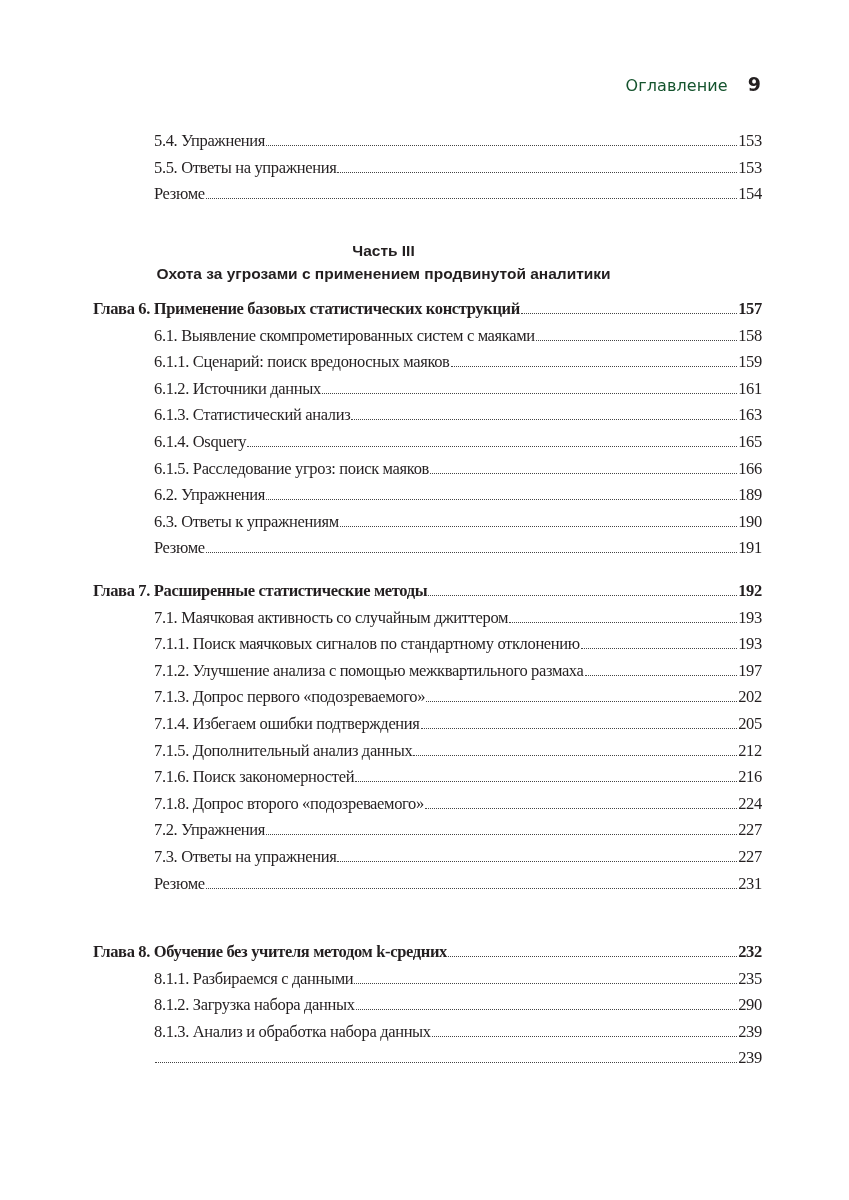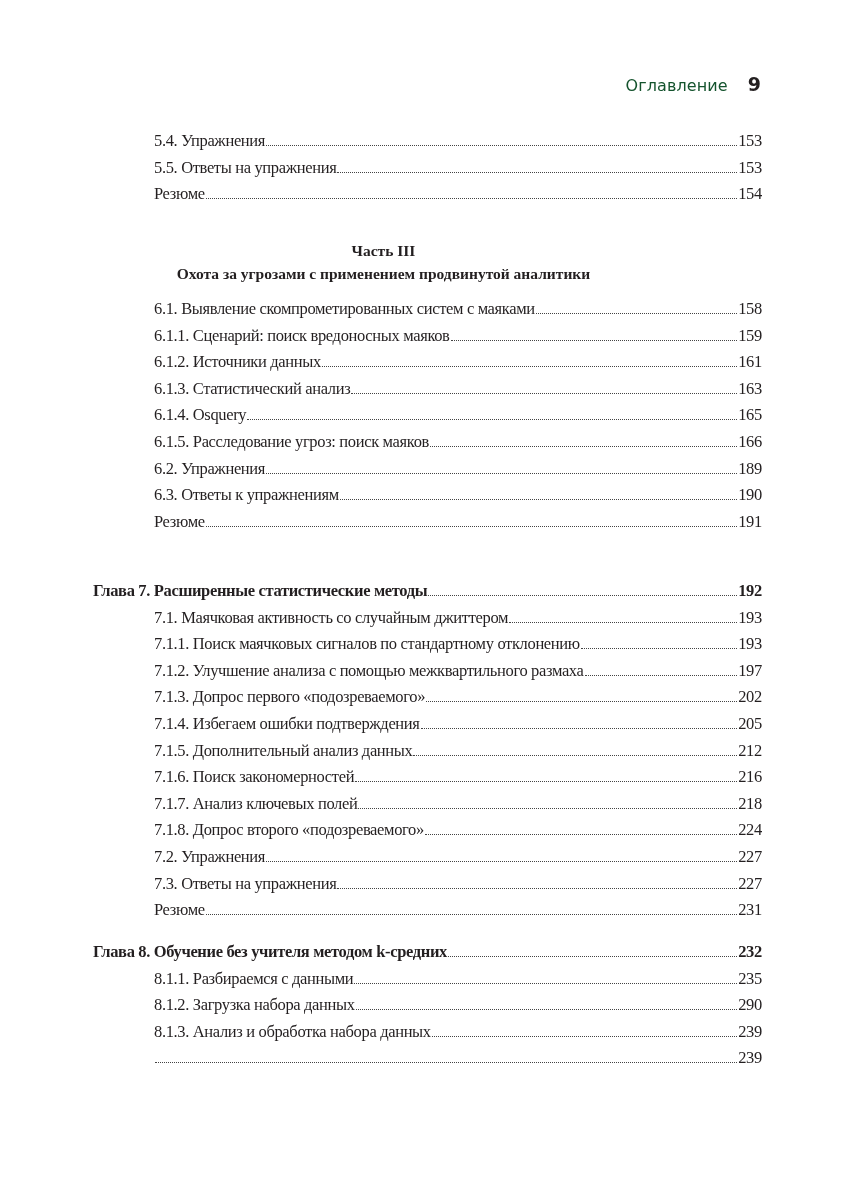--- a/index.html
+++ b/index.html
@@ -77,21 +77,21 @@
     .toc.part-block .lvl-chapter { padding-left: 0; margin-left: -27px; }
     .toc.part-block .lvl-section { padding-left: 0; }
     .toc.part-block .lvl-subsection { padding-left: 34px; }
 
     .part-heading {
       position: absolute;
       left: 0;
       width: 737px;
       top: 240px;
       text-align: center;
-      font-family: Liberation Serif, serif;
+      font-family: Liberation Sans, sans-serif;
       font-weight: bold;
       color: #231f20;
     }
     .part-heading .part-number {
       font-size: 15.5px;
       line-height: 22px;
       display: block;
       margin-left: 30px;
     }
     .part-heading .part-title {
@@ -126,20 +126,25 @@
     <span class="page">154</span>
   </div>
 </div>
 
 <div class="part-heading">
   <span class="part-number">Часть III</span>
   <span class="part-title">Охота за угрозами с применением продвинутой аналитики</span>
 </div>
 
 <div class="toc part-block" style="top:296px; left:120px;">
+  <div class="toc-row lvl-chapter">
+    <span class="label">Глава 6. Применение базовых статистических конструкций</span>
+    <span class="leader"></span>
+    <span class="page">157</span>
+  </div>
   <div class="toc-row lvl-section">
     <span class="label">6.1. Выявление скомпрометированных систем с маяками</span>
     <span class="leader"></span>
     <span class="page">158</span>
   </div>
   <div class="toc-row lvl-subsection">
     <span class="label">6.1.1. Сценарий: поиск вредоносных маяков</span>
     <span class="leader"></span>
     <span class="page">159</span>
   </div>
@@ -215,25 +220,20 @@
     <span class="label">7.1.5. Дополнительный анализ данных</span>
     <span class="leader"></span>
     <span class="page">212</span>
   </div>
   <div class="toc-row lvl-subsection">
     <span class="label">7.1.6. Поиск закономерностей</span>
     <span class="leader"></span>
     <span class="page">216</span>
   </div>
   <div class="toc-row lvl-subsection">
-    <span class="label">7.1.7. Анализ ключевых полей</span>
-    <span class="leader"></span>
-    <span class="page">218</span>
-  </div>
-  <div class="toc-row lvl-subsection">
     <span class="label">7.1.8. Допрос второго «подозреваемого»</span>
     <span class="leader"></span>
     <span class="page">224</span>
   </div>
   <div class="toc-row lvl-section">
     <span class="label">7.2. Упражнения</span>
     <span class="leader"></span>
     <span class="page">227</span>
   </div>
   <div class="toc-row lvl-section">

